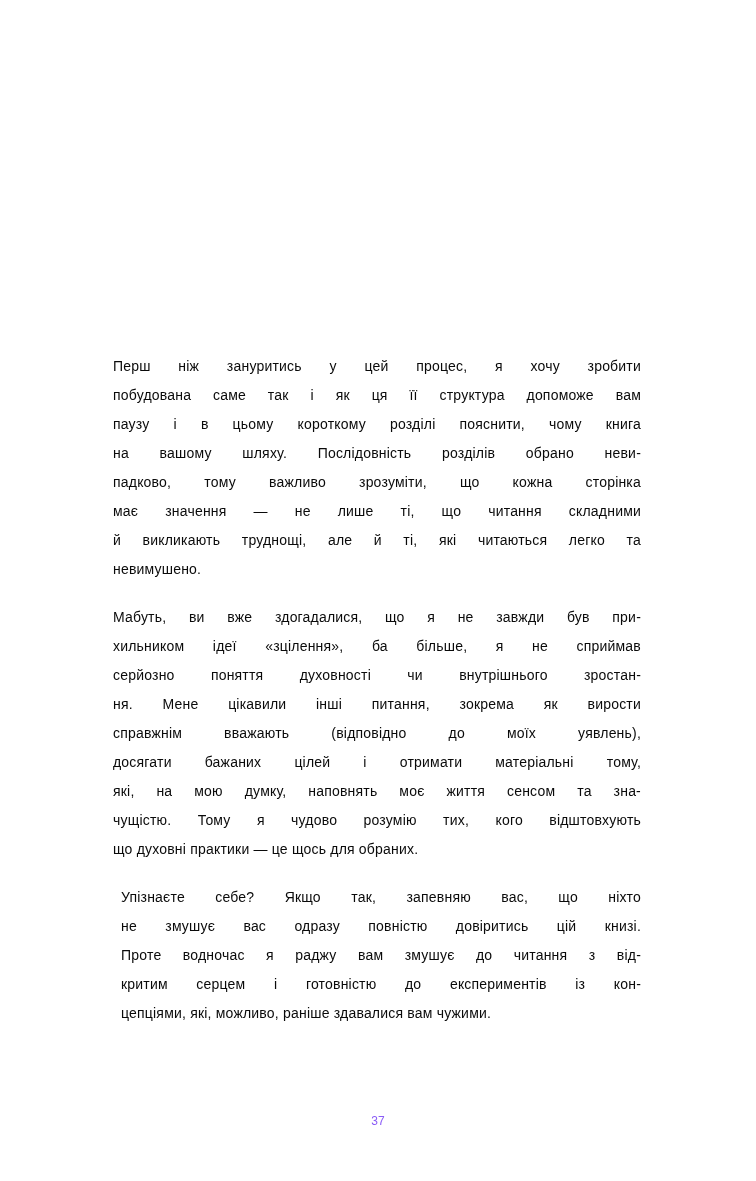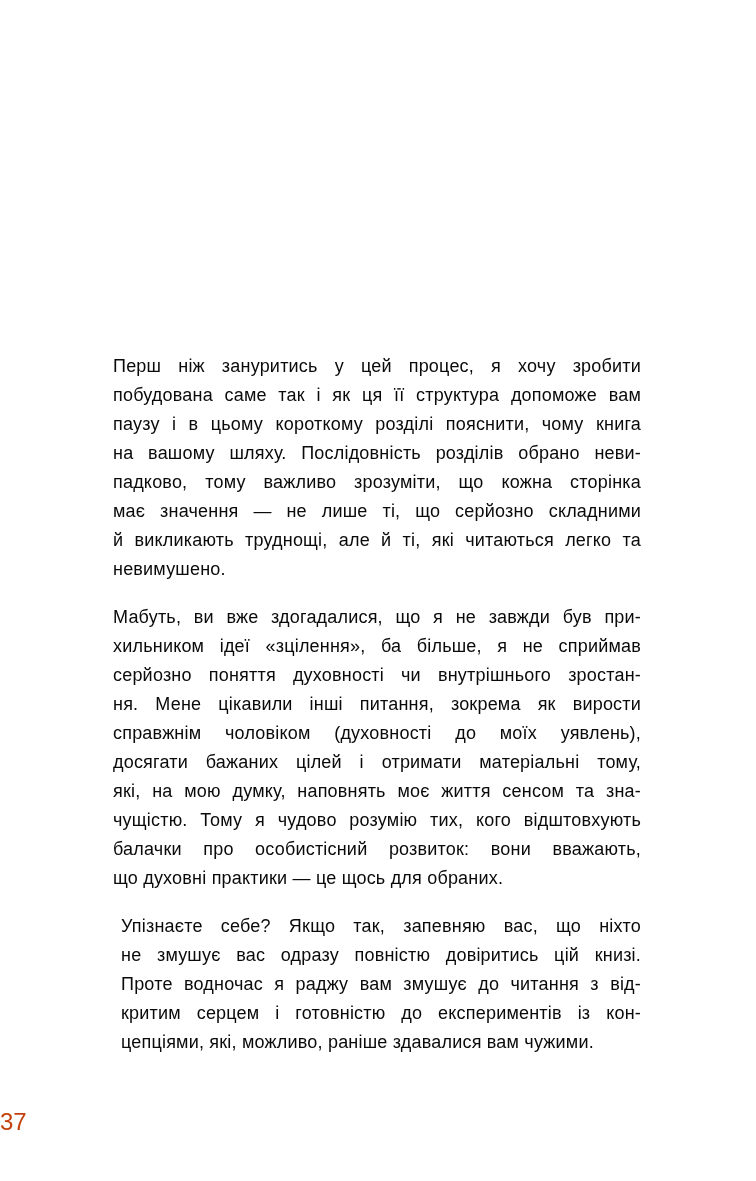--- a/index.html
+++ b/index.html
@@ -25,70 +25,70 @@
   .para {
     margin: 0 0 19px 0;
   }
   .para:last-child {
     margin-bottom: 0;
     margin-left: 8px;
   }
   .line {
     height: 29px;
     line-height: 29px;
-    font-size: 18px;
+    font-size: 14px;
     letter-spacing: 0.2px;
     text-align: justify;
     text-align-last: justify;
     overflow: hidden;
     white-space: nowrap;
   }
   .line.last {
     text-align: center;
     text-align-last: left;
   }
   .page-number {
     position: absolute;
     left: 0;
     right: 0;
     top: 1107px;
     height: 29px;
     line-height: 29px;
-    font-size: 24px;
-    color: #c2410c;
+    text-align: center;
+    font-size: 12px;
+    color: #8b5cf6;
   }
 </style>
 </head>
 <body>
 
 <div class="page">
 
   <div class="content">
 
     <div class="para">
       <div class="line">Перш ніж зануритись у цей процес, я хочу зробити</div>
       <div class="line">побудована саме так і як ця її структура допоможе вам</div>
       <div class="line">паузу і в цьому короткому розділі пояснити, чому книга</div>
       <div class="line">на вашому шляху. Послідовність розділів обрано неви-</div>
       <div class="line">падково, тому важливо зрозуміти, що кожна сторінка</div>
-      <div class="line">має значення — не лише ті, що серйозно складними</div>
+      <div class="line">має значення — не лише ті, що читання складними</div>
       <div class="line">й викликають труднощі, але й ті, які читаються легко та</div>
       <div class="line last">невимушено.</div>
     </div>
 
     <div class="para">
       <div class="line">Мабуть, ви вже здогадалися, що я не завжди був при-</div>
       <div class="line">хильником ідеї «зцілення», ба більше, я не сприймав</div>
       <div class="line">серйозно поняття духовності чи внутрішнього зростан-</div>
       <div class="line">ня. Мене цікавили інші питання, зокрема як вирости</div>
-      <div class="line">справжнім чоловіком (духовності до моїх уявлень),</div>
+      <div class="line">справжнім вважають (відповідно до моїх уявлень),</div>
       <div class="line">досягати бажаних цілей і отримати матеріальні тому,</div>
       <div class="line">які, на мою думку, наповнять моє життя сенсом та зна-</div>
       <div class="line">чущістю. Тому я чудово розумію тих, кого відштовхують</div>
-      <div class="line">балачки про особистісний розвиток: вони вважають,</div>
       <div class="line last">що духовні практики — це щось для обраних.</div>
     </div>
 
     <div class="para">
       <div class="line">Упізнаєте себе? Якщо так, запевняю вас, що ніхто</div>
       <div class="line">не змушує вас одразу повністю довіритись цій книзі.</div>
       <div class="line">Проте водночас я раджу вам змушує до читання з від-</div>
       <div class="line">критим серцем і готовністю до експериментів із кон-</div>
       <div class="line last">цепціями, які, можливо, раніше здавалися вам чужими.</div>
     </div>

